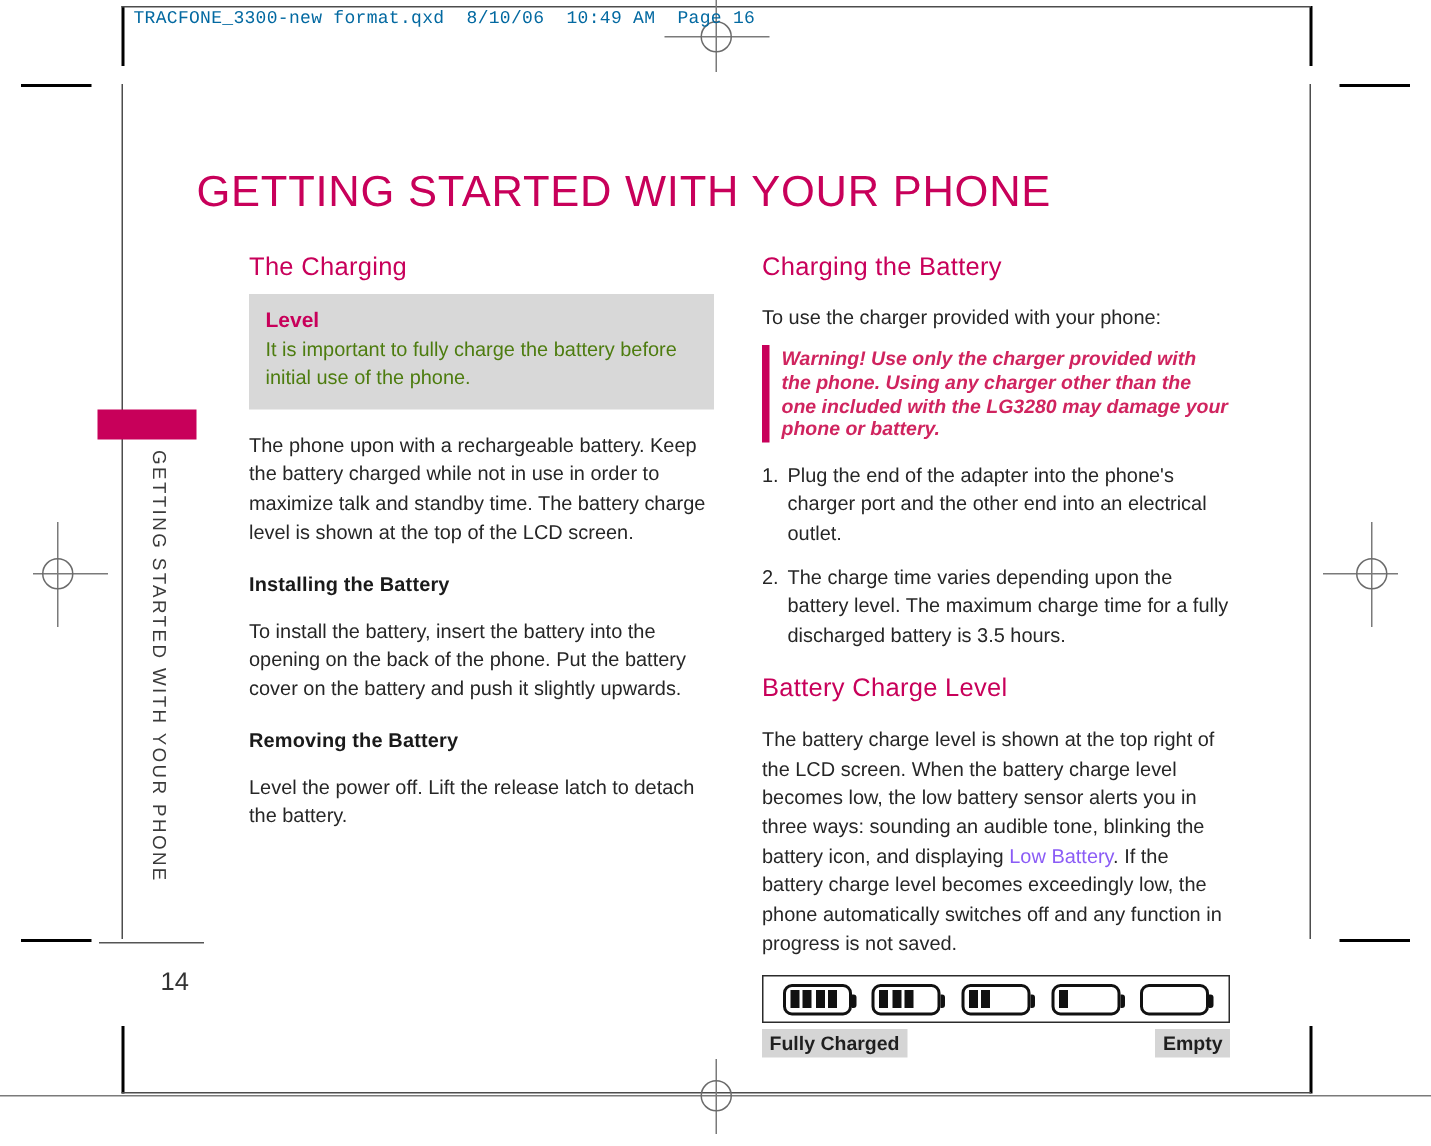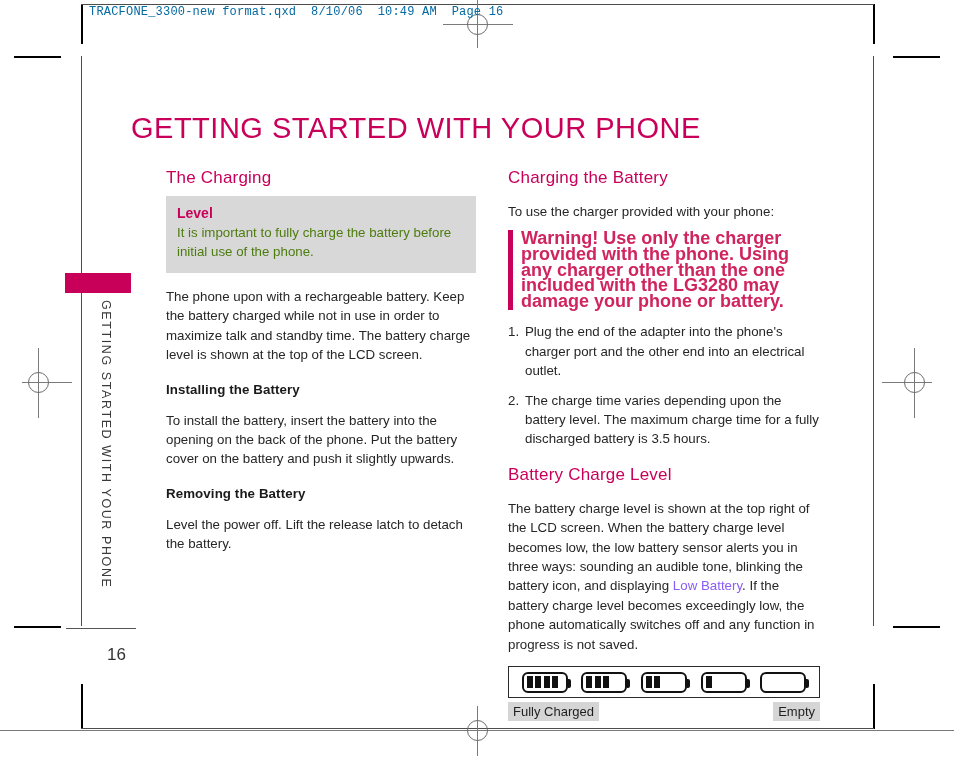--- a/index.html
+++ b/index.html
@@ -124,42 +124,43 @@
     color: #4d7c0f;
   }
 
   
   .warn {
     border-left: 5px solid #c8005a;
     padding: 1px 0 1px 8px;
     margin: 9px 0 12px 0;
   }
   .warn-text {
-    font-size: 18px;
+    font-size: 13px;
     line-height: 15.6px;
+    font-style: italic;
     font-weight: 700;
     color: #d0245f;
   }
 
   
   ol.steps { margin: 2px 0 0 0; padding: 0; list-style: none; }
   ol.steps li {
     position: relative;
     padding-left: 17px;
     margin-bottom: 10px;
     font-size: 13.3px;
     line-height: 19.4px;
     color: #262626;
   }
   ol.steps li .num { position: absolute; left: 0; top: 0; }
 
   .inline-pink { color: #8b5cf6; }
 
   
-  .batt-wrap { margin-top: 12px; }
+  .batt-wrap { margin-top: 12px; font-weight: bold; }
   .batt-frame {
     border: 1px solid #2b2b2b;
     height: 32px;
     display: flex;
     align-items: center;
     justify-content: space-around;
     padding: 0 6px;
     box-sizing: border-box;
   }
   .batt {
@@ -238,21 +239,21 @@
 </div>
 
 <div class="slug" style="left:89px; top:5px;">TRACFONE_3300-new format.qxd  8/10/06  10:49 AM  Page 16</div>
 
 <h1 class="page-title">GETTING STARTED WITH YOUR PHONE</h1>
 
 <div class="side-tab"></div>
 <div class="side-vertical">GETTING STARTED WITH YOUR PHONE</div>
 
 <div class="prn-line" style="left:66px; top:628px; width:70px; height:1.4px; background:#555;"></div>
-<div class="page-num">16</div>
+<div class="page-num">14</div>
 
 <div class="col col-left">
 
   <h2 class="sec">The Charging</h2>
 
   <div class="note-box">
     <div class="note-title">Level</div>
     <div class="note-body">It is important to fully charge the battery before initial use of the phone.</div>
   </div>
 

